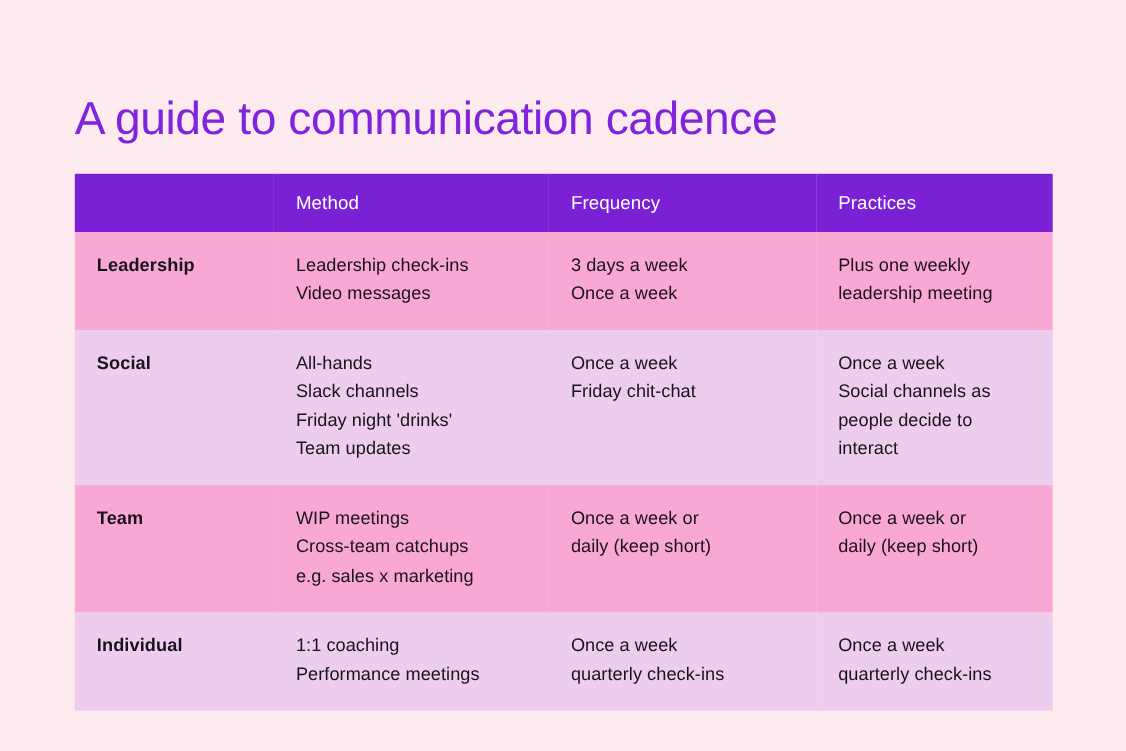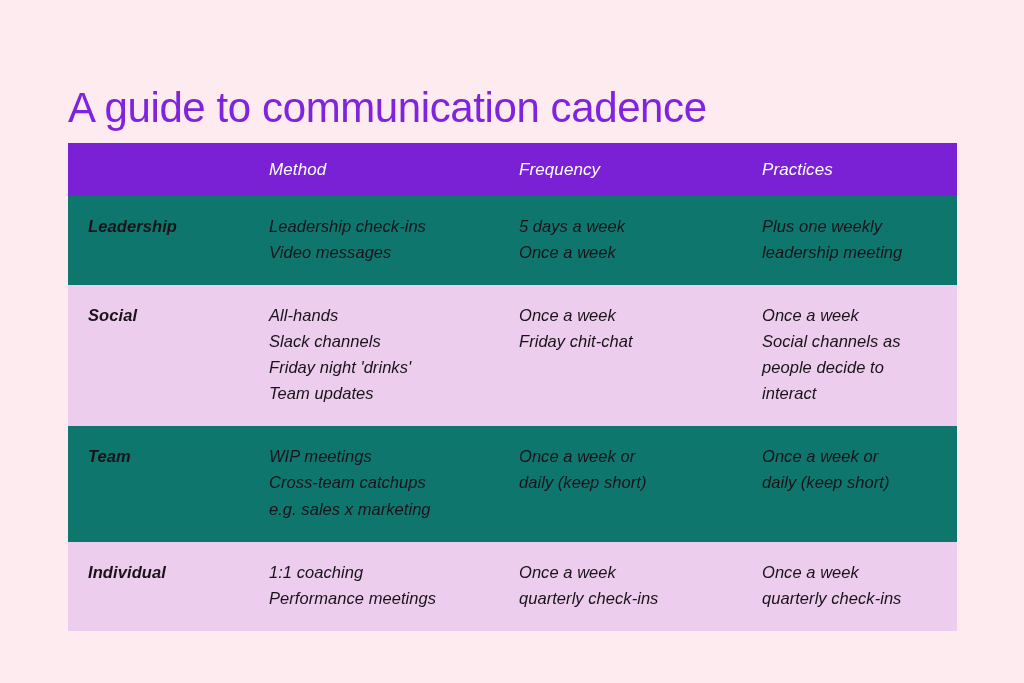--- a/index.html
+++ b/index.html
@@ -25,25 +25,24 @@
     font-size: 42px;
     font-weight: 400;
     color: #8023dd;
     letter-spacing: -0.4px;
     white-space: nowrap;
     line-height: 1.1;
   }
   .cadence-table {
     position: absolute;
     left: 68px;
-    top: 143px;
+    top: 158px;
     width: 889px;
     border-collapse: collapse;
     table-layout: fixed;
-    font-style: italic;
   }
   .cadence-table col.c-label { width: 181px; }
   .cadence-table col.c-method { width: 250px; }
   .cadence-table col.c-freq   { width: 243px; }
   .cadence-table col.c-prac   { width: 215px; }
 
   .cadence-table thead tr {
     background: #7a21d6;
   }
   .cadence-table thead th {
@@ -61,21 +60,21 @@
   }
 
   .cadence-table tbody td {
     padding: 17px 20px 20px 20px;
     vertical-align: top;
     font-size: 16.5px;
     line-height: 1.58;
     color: #181318;
     letter-spacing: 0.05px;
   }
-  .cadence-table tbody tr.row-odd  { background: #0f766e; }
+  .cadence-table tbody tr.row-odd  { background: #f9a8d4; }
   .cadence-table tbody tr.row-even { background: #eccdee; }
 
   .cadence-table tbody td.cell-label {
     font-weight: 700;
     white-space: nowrap;
     letter-spacing: 0.1px;
   }
   .cell-lines .line {
     display: block;
     white-space: nowrap;
@@ -105,21 +104,21 @@
     </thead>
     <tbody>
 
       <tr class="row-odd">
         <td class="cell-label">Leadership</td>
         <td class="cell-lines">
           <span class="line">Leadership check-ins</span>
           <span class="line">Video messages</span>
         </td>
         <td class="cell-lines">
-          <span class="line">5 days a week</span>
+          <span class="line">3 days a week</span>
           <span class="line">Once a week</span>
         </td>
         <td class="cell-lines">
           <span class="line">Plus one weekly</span>
           <span class="line">leadership meeting</span>
         </td>
       </tr>
 
       <tr class="row-even">
         <td class="cell-label">Social</td>

